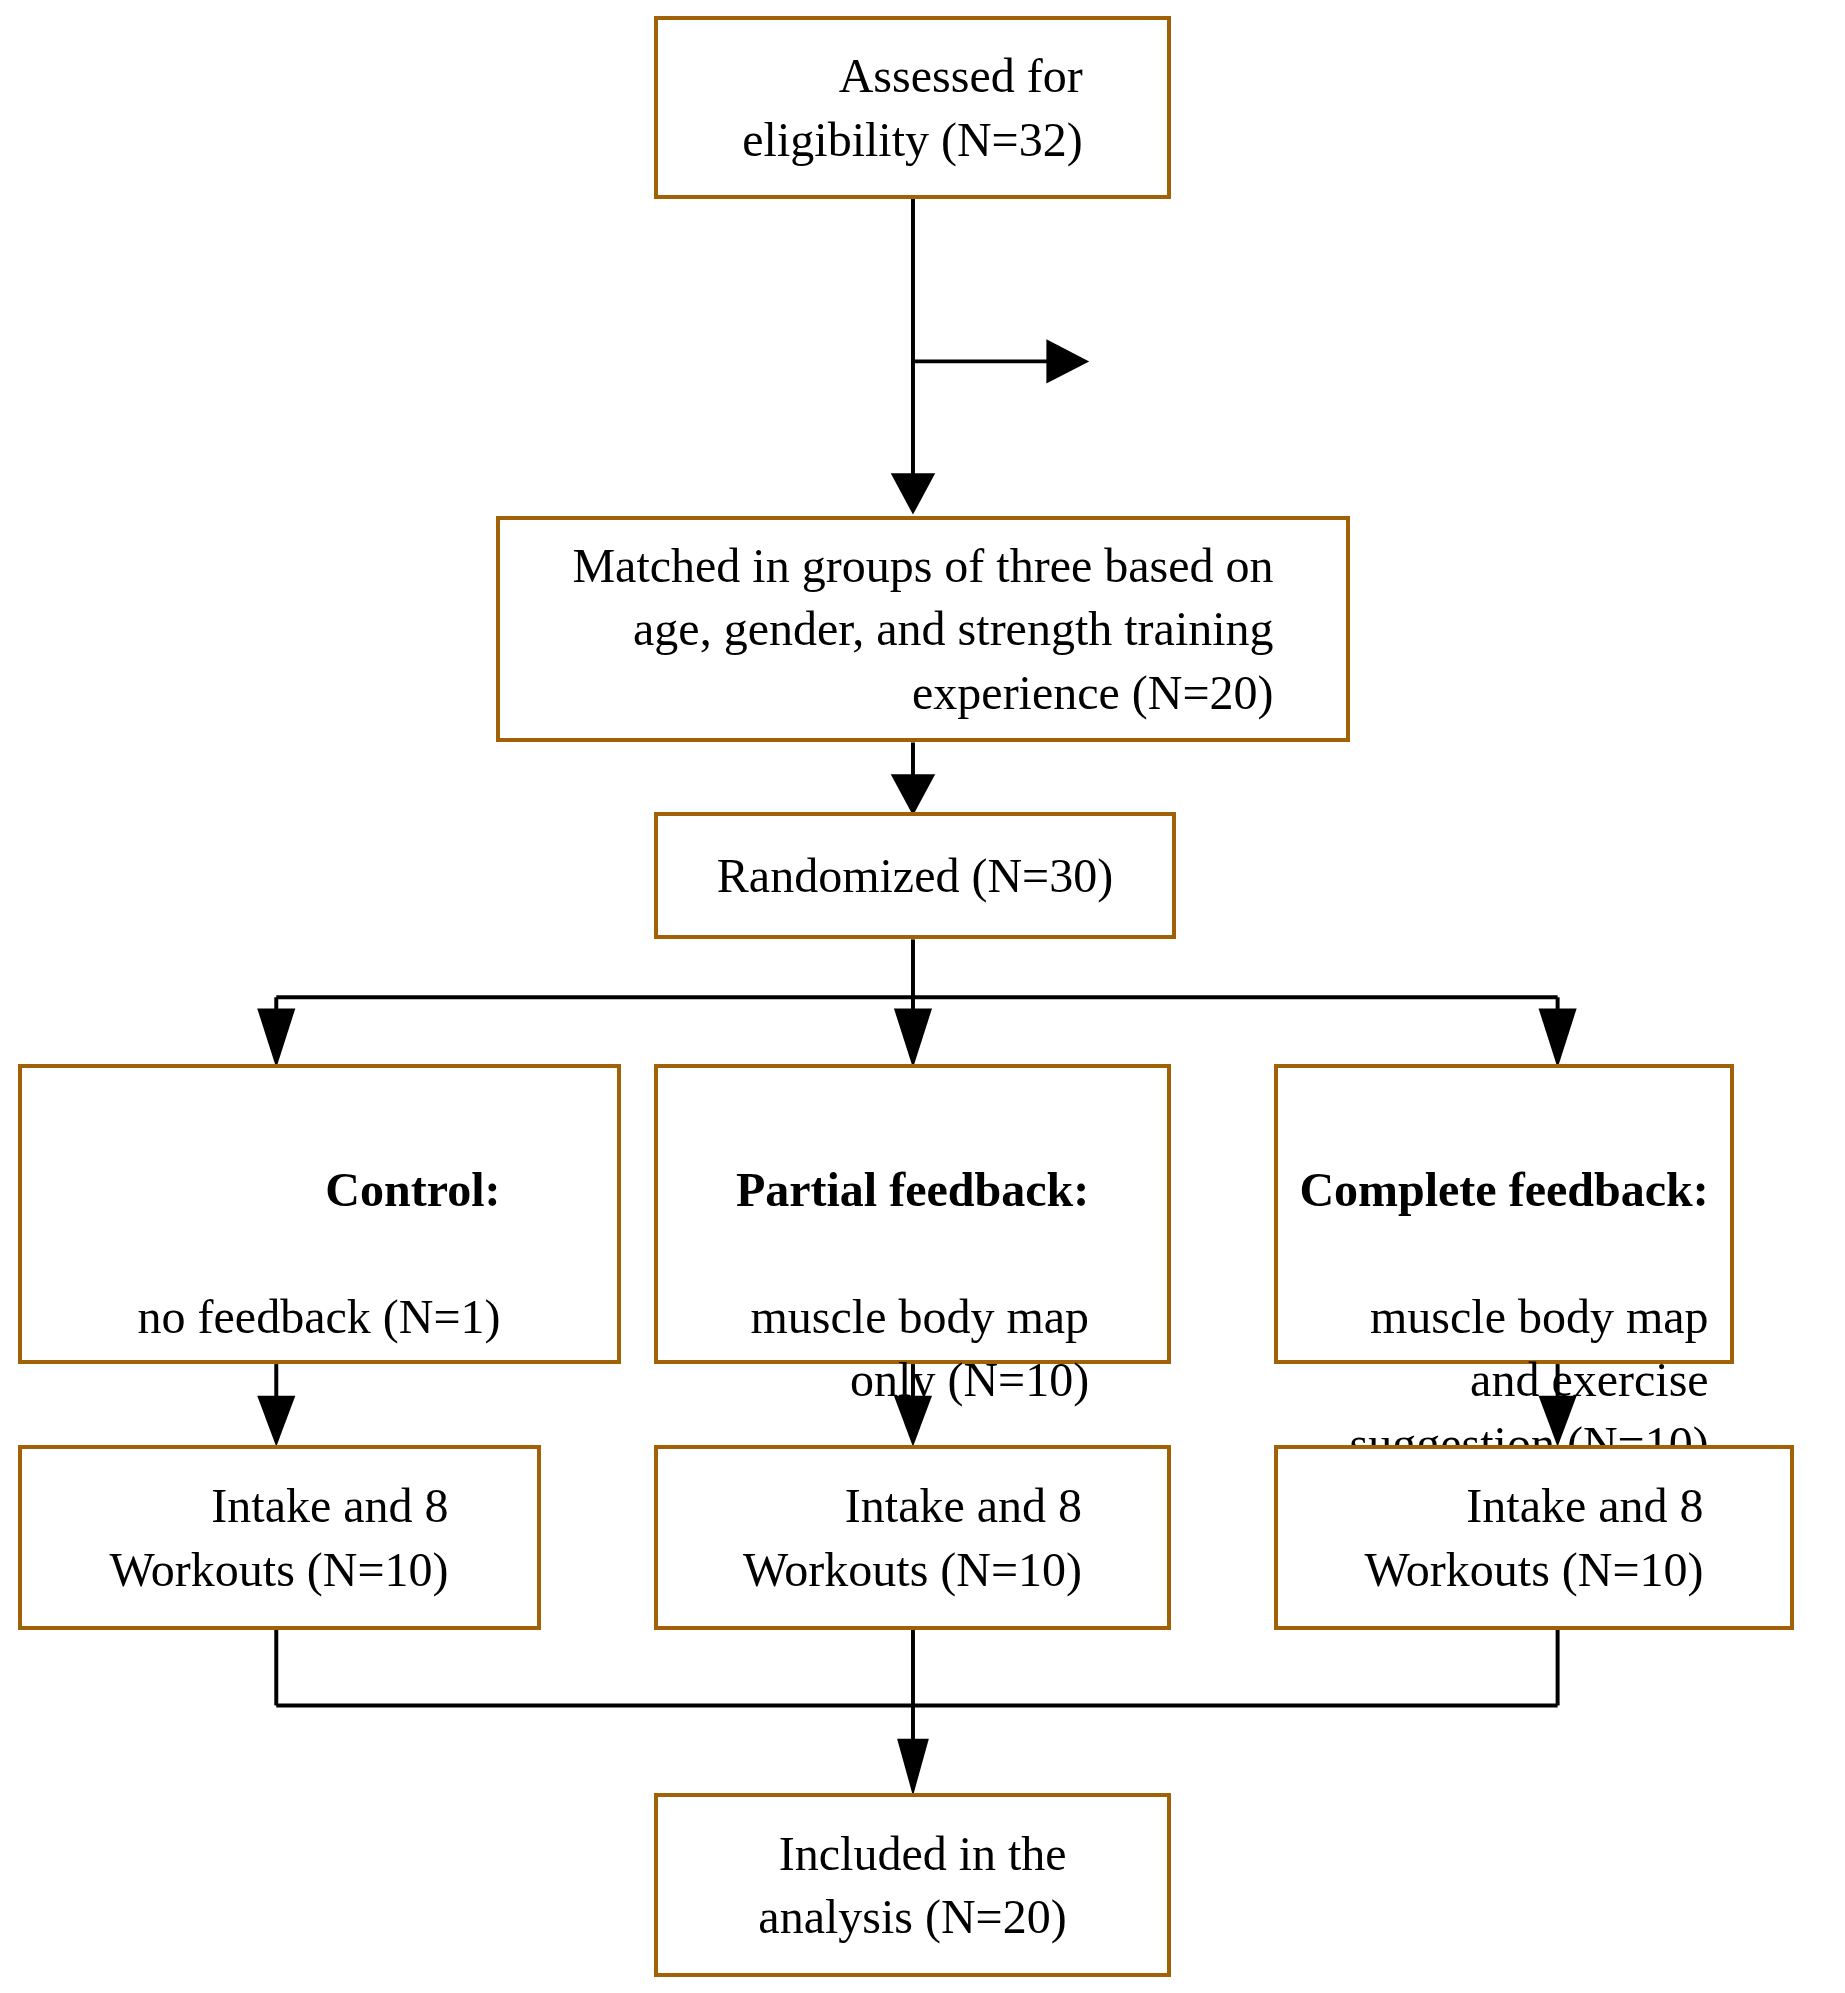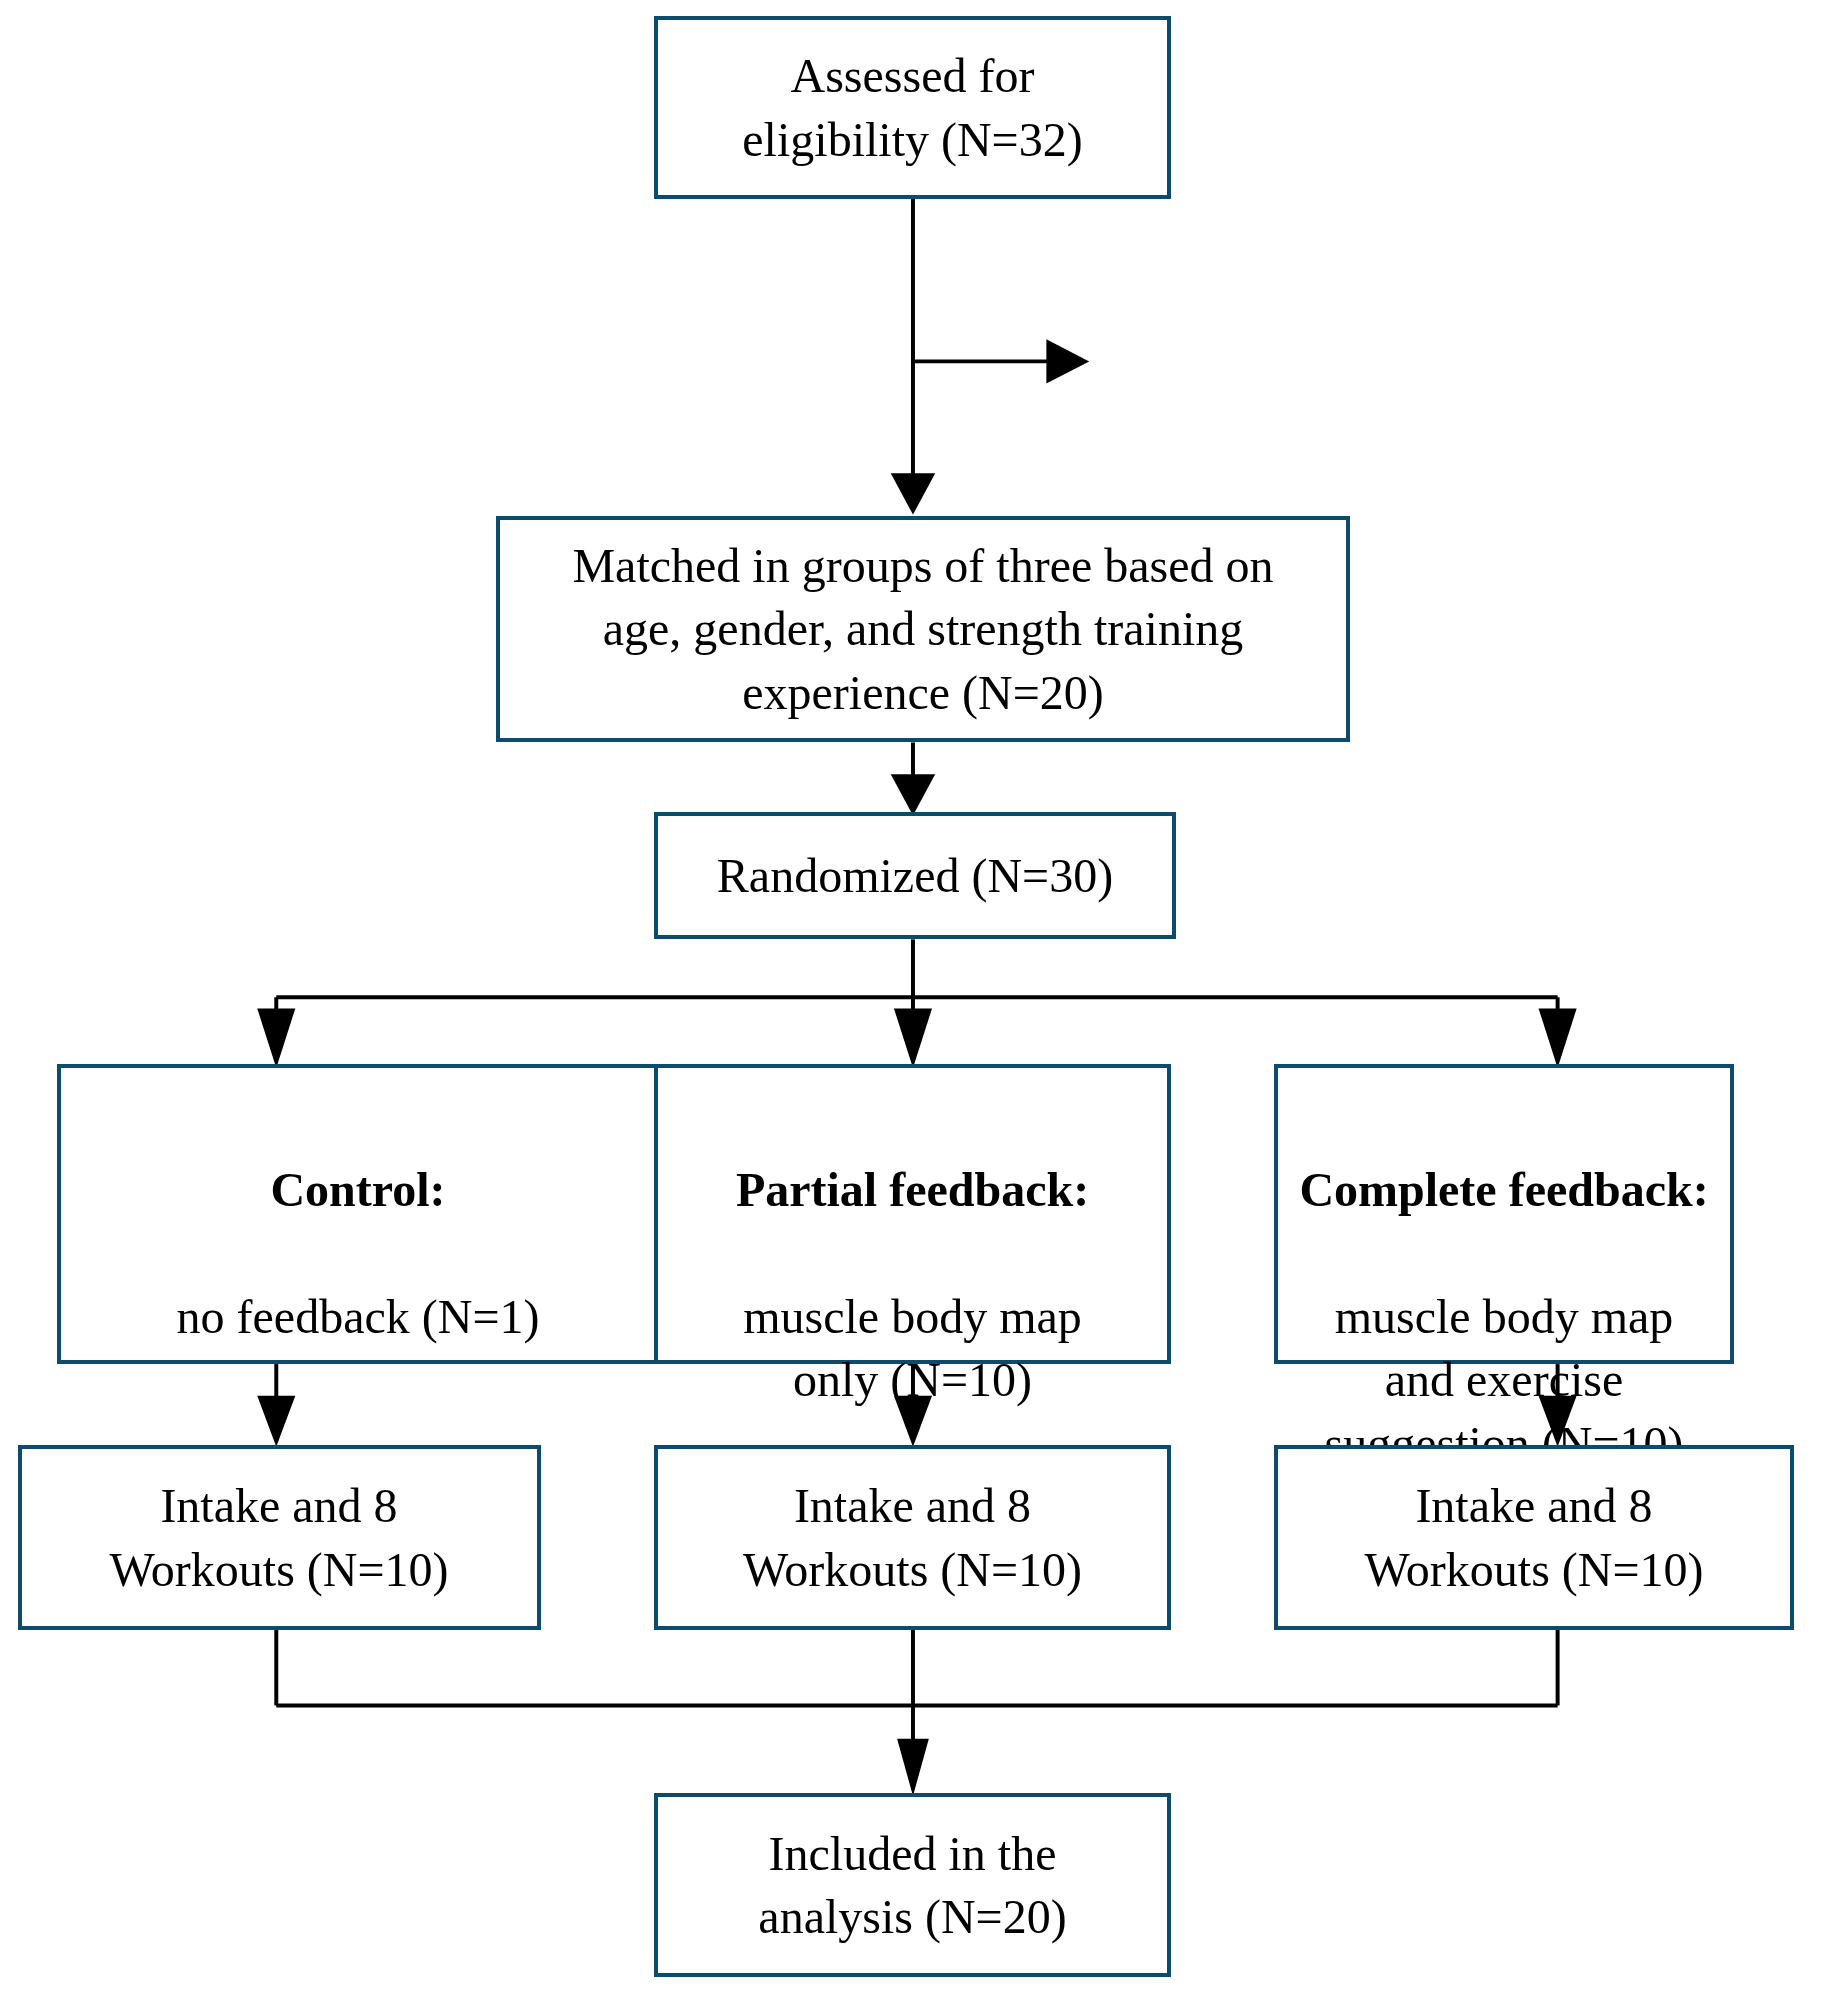--- a/index.html
+++ b/index.html
@@ -21,26 +21,26 @@
   svg.flow {
     position: absolute;
     left: 0;
     top: 0;
     width: 1845px;
     height: 1993px;
   }
   .node-box {
     position: absolute;
     box-sizing: border-box;
-    border: 4px solid #0c4a6e;
+    border: 4px solid #a16207;
     background: #ffffff;
     display: flex;
     align-items: center;
     justify-content: center;
-    text-align: center;
+    text-align: right;
   }
   .node-text {
     font-family: "Liberation Serif", "DejaVu Serif", serif;
     font-size: 48px;
     line-height: 1.32;
     color: #000000;
     padding: 0 11px;
     white-space: pre-line;
   }
   .node-title {
@@ -127,21 +127,21 @@
   <div class="node-box" style="left:496px; top:516px; width:854px; height:226px;">
     <span class="node-text">Matched in groups of three based on
 age, gender, and strength training
 experience (N=20)</span>
   </div>
 
   <div class="node-box" style="left:654px; top:812px; width:522px; height:127px;">
     <span class="node-text">Randomized (N=30)</span>
   </div>
 
-  <div class="node-box" style="left:17.5px; top:1064px; width:603px; height:300px; align-items:flex-start;margin-left:39px;">
+  <div class="node-box" style="left:17.5px; top:1064px; width:603px; height:300px; align-items:flex-start;">
     <span class="node-text" style="margin-top:27px;">
       <span class="node-title">Control:</span>
       <span class="node-body">no feedback (N=1)</span>
     </span>
   </div>
 
   <div class="node-box" style="left:654px; top:1064px; width:517px; height:300px; align-items:flex-start;">
     <span class="node-text" style="margin-top:27px;">
       <span class="node-title">Partial feedback:</span>
       <span class="node-body">muscle body map

